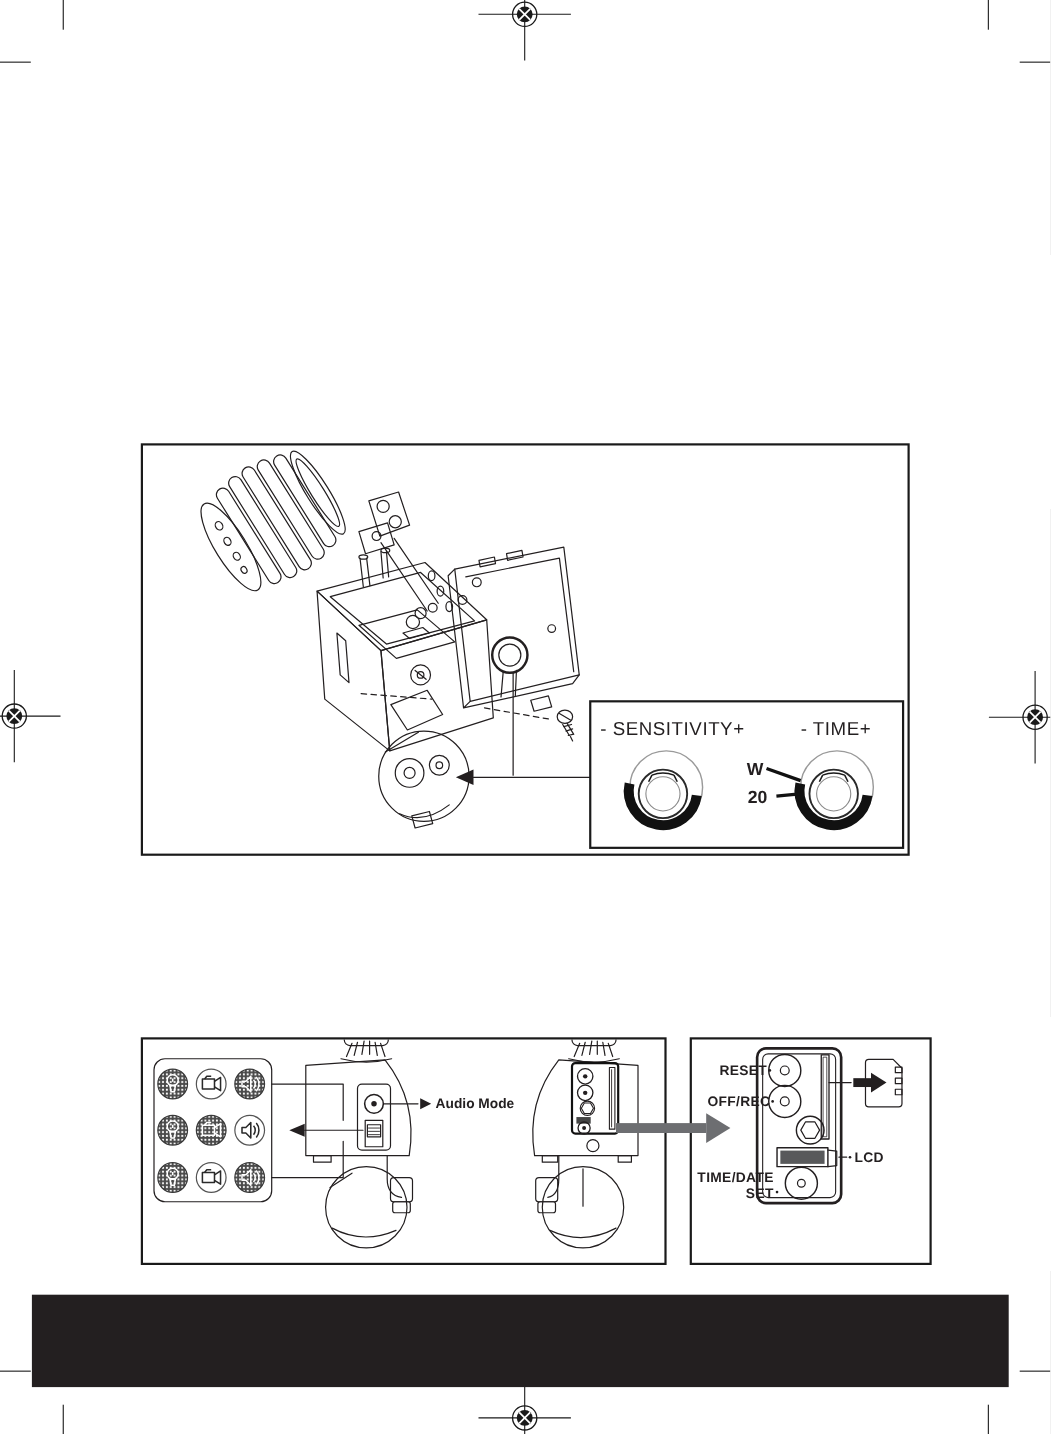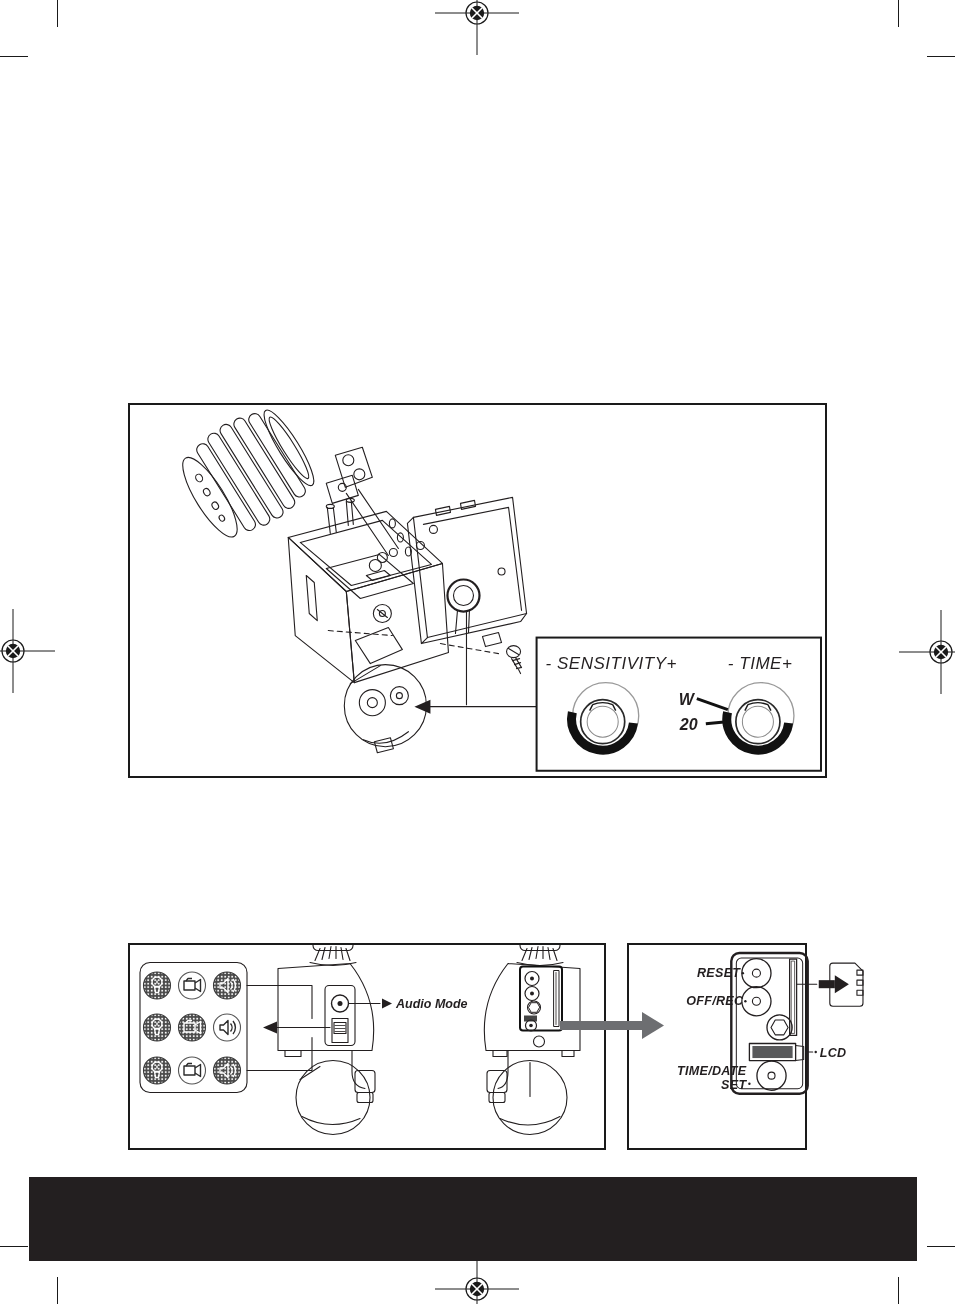--- a/index.html
+++ b/index.html
@@ -3,24 +3,24 @@
 <meta charset="utf-8">
 <style>
   html,body{margin:0;padding:0;background:#e8e8e8;}
   .page{
     position:relative;width:955px;height:1304px;background:#ffffff;
     overflow:hidden;margin:0 auto;
     font-family:"Liberation Sans", sans-serif;color:#231f20;
   }
   .cropmark{position:absolute;background:#1a1a1a;}
   .regmark{position:absolute;width:100px;height:100px;}
-  .figure{position:absolute;border:2px solid #1a1a1a;background:#fff;box-sizing:border-box;font-style:italic;}
+  .figure{position:absolute;border:2px solid #1a1a1a;background:#fff;box-sizing:border-box;}
   #fig1{left:128px;top:403px;width:699px;height:375px;}
   #fig2{left:128px;top:943px;width:478px;height:207px;}
-  #fig3{left:627px;top:943px;width:180px;height:207px;padding-left:43px;}
+  #fig3{left:627px;top:943px;width:220px;height:207px;}
   .figure svg{display:block;}
   svg .ln{stroke:#231f20;fill:none;stroke-width:1.1;stroke-linejoin:round;stroke-linecap:round;}
   svg .lnthin{stroke:#231f20;fill:none;stroke-width:0.8;}
   svg .fillink{fill:#231f20;stroke:none;}
   svg text{fill:#231f20;stroke:none;}
   .inset-label{font-size:17px;letter-spacing:0.5px;}
   .tick-label{font-size:16px;font-weight:bold;}
   .callout-label{font-size:12.5px;font-weight:bold;}
   .panel-label{font-size:12.5px;font-weight:bold;letter-spacing:0.3px;}
   .cell-h .bg{fill:url(#dotsPat);stroke:#3a3a3a;stroke-width:1.1;}

